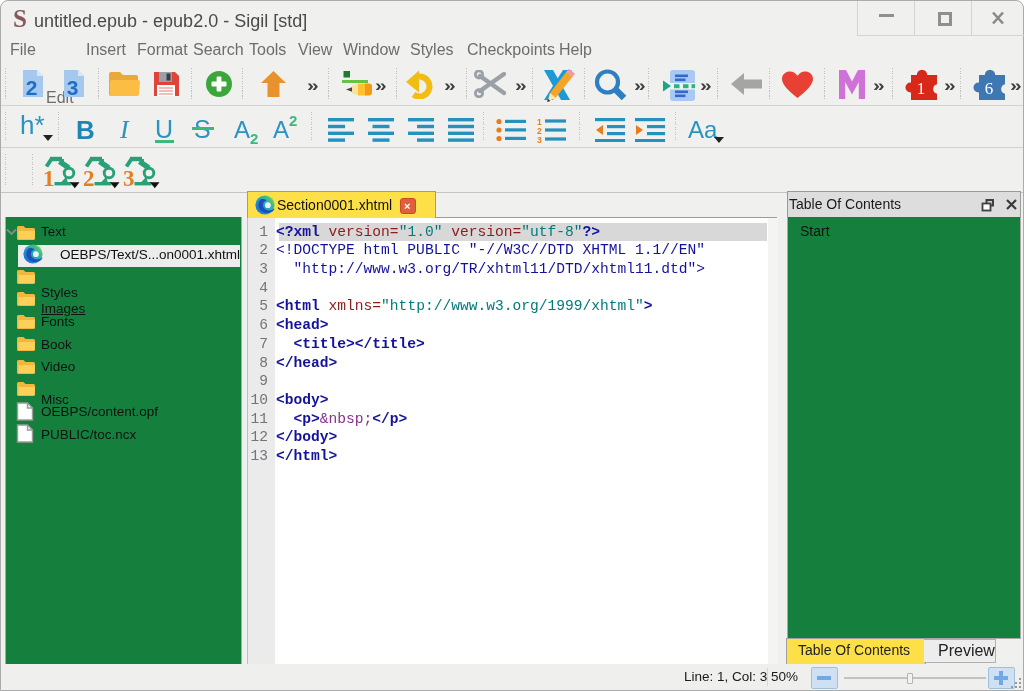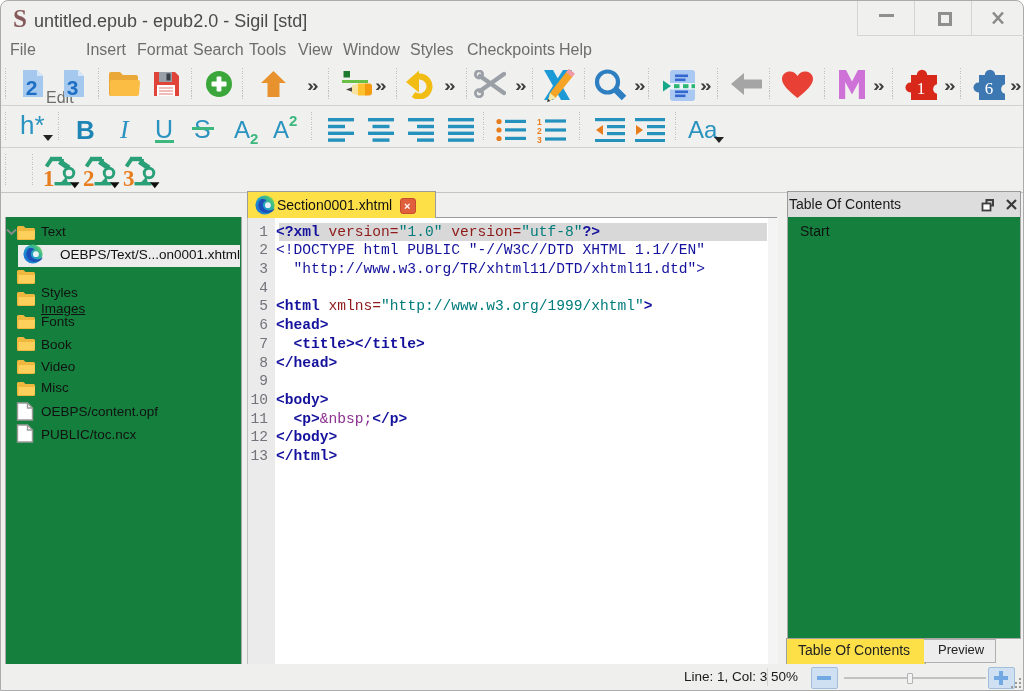--- a/index.html
+++ b/index.html
@@ -405,21 +405,21 @@
     <span class="treelabel" style="left:35px;top:119.5px;">Book</span>
     <svg class="abs" style="left:10px;top:142px;" width="20" height="16" viewBox="0 0 20 16">
         <path d="M1 2.5 q0-1.5 1.5-1.5 h5 l2 2 h8 q1.5 0 1.5 1.5 v9 q0 1.5 -1.5 1.5 h-15 q-1.5 0 -1.5-1.5 z" fill="#efb73e"></path>
         <path d="M2.5 6 h16.5 l-0.5 8 h-16 z" fill="#fdd05c"></path>
       </svg>
     <span class="treelabel" style="left:35px;top:142px;">Video</span>
     <svg class="abs" style="left:10px;top:164px;" width="20" height="16" viewBox="0 0 20 16">
         <path d="M1 2.5 q0-1.5 1.5-1.5 h5 l2 2 h8 q1.5 0 1.5 1.5 v9 q0 1.5 -1.5 1.5 h-15 q-1.5 0 -1.5-1.5 z" fill="#efb73e"></path>
         <path d="M2.5 6 h16.5 l-0.5 8 h-16 z" fill="#fdd05c"></path>
       </svg>
-    <span class="treelabel" style="left:35px;top:163px;">Misc</span>
+    <span class="treelabel" style="left:35px;top:175px;">Misc</span>
     <svg class="abs" style="left:10px;top:185px;" width="18" height="19" viewBox="0 0 18 19">
         <path d="M1.5 1 h10 l5 5 v12 h-15 z" fill="#fff" stroke="#9a9a9a" stroke-width="1.4"></path>
         <path d="M11.5 1 v5 h5" fill="none" stroke="#9a9a9a" stroke-width="1.4"></path>
       </svg>
     <span class="treelabel" style="left:35px;top:187px;">OEBPS/content.opf</span>
     <svg class="abs" style="left:10px;top:207px;" width="18" height="19" viewBox="0 0 18 19">
         <path d="M1.5 1 h10 l5 5 v12 h-15 z" fill="#fff" stroke="#9a9a9a" stroke-width="1.4"></path>
         <path d="M11.5 1 v5 h5" fill="none" stroke="#9a9a9a" stroke-width="1.4"></path>
       </svg>
     <span class="treelabel" style="left:35px;top:209.5px;">PUBLIC/toc.ncx</span>
@@ -492,21 +492,21 @@
         <path d="M2 2 L11 11 M11 2 L2 11" stroke="#3a3a3a" stroke-width="2.2"></path>
       </svg>
   </div>
   <div class="abs pbody" style="left:786px;top:216px;width:232px;height:421px;">
     <span class="abs" style="left:12px;top:6px;font-size:14px;color:#111;">Start</span>
   </div>
   <div class="abs" id="rtabs" style="left:786px;top:637px;width:232px;height:26px;">
     <div class="abs tab" style="left:-1px;top:0;width:138px;height:25px;border-color:#a0a0a0;"></div>
     <div class="abs" style="left:137px;top:0.5px;width:71px;height:22.5px;background:#ededed;border:1px solid #b0b0b0;border-left:none;"></div>
     <span class="abs" style="left:11px;top:4px;font-size:14px;color:#222;">Table Of Contents</span>
-    <span class="abs" style="left:151px;top:4px;font-size:13px;color:#222;">Preview</span>
+    <span class="abs" style="left:151px;top:4px;font-size:16px;color:#222;">Preview</span>
   </div>
 
   <div class="abs" style="left:0;top:663px;width:1022px;height:26px;background:#efefee;" id="statusbar">
     <span class="abs" style="left:683px;top:5px;font-size:13.5px;color:#1a1a1a;">Line: 1, Col: 3</span>
     <span class="abs" style="left:766px;top:4px;width:1px;height:18px;background:#d6d6d6;"></span>
     <span class="abs" style="left:770px;top:5px;font-size:13.5px;color:#1a1a1a;">50%</span>
     <span class="abs sbtn" style="left:810px;top:3px;">
         <span class="abs" style="left:5px;top:8px;width:14px;height:3.5px;background:#72a9e2;"></span>
       </span>
     <span class="abs" style="left:843px;top:13px;width:142px;height:2px;background:#c2c2c2;"></span>

